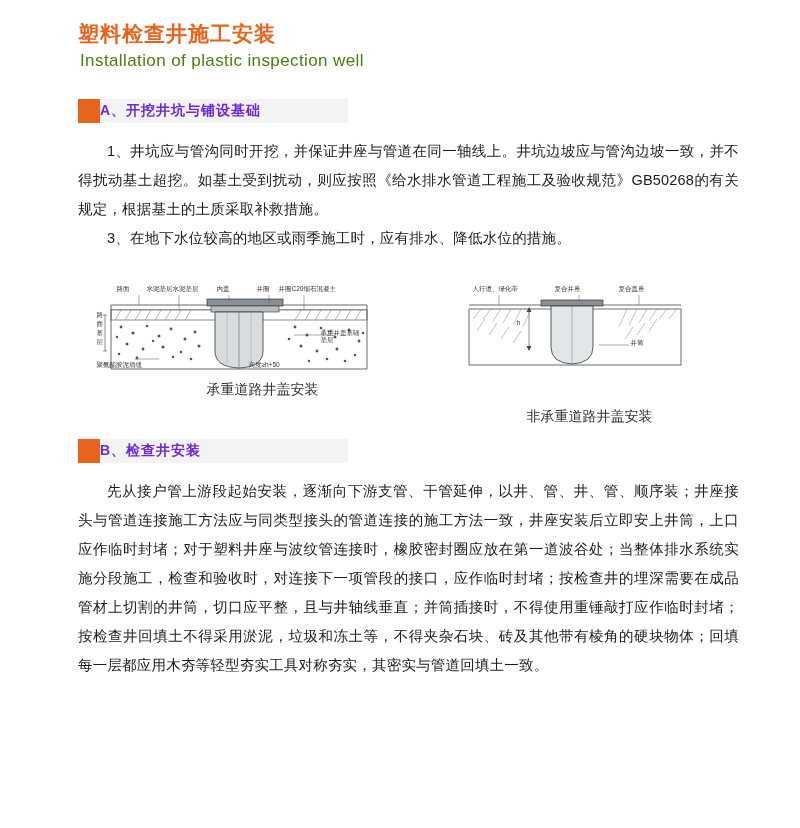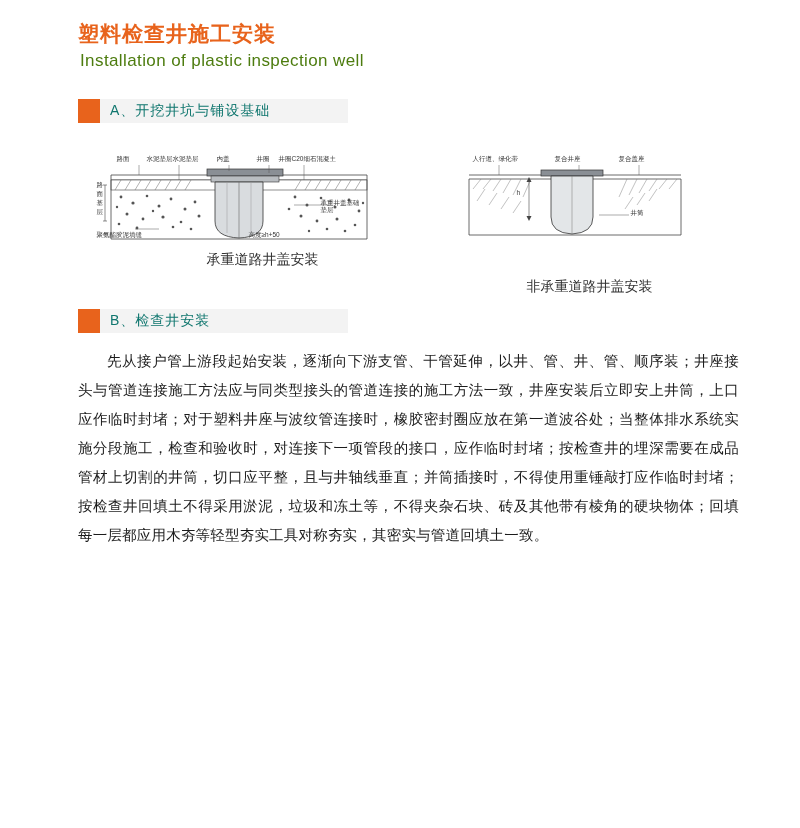--- a/index.html
+++ b/index.html
@@ -47,23 +47,22 @@
     align-items: center;
   }
   .section-header .tag {
     width: 22px;
     height: 24px;
     background: #E8631C;
     flex: 0 0 auto;
   }
   .section-header .tag-label {
     font-size: 14px;
-    font-weight: normal;
-    color: #0f766e;
-    margin-left: 10px;
+    font-weight: bold;
+    color: #6d28d9;
     letter-spacing: 1px;
     white-space: nowrap;
   }
   .para {
     font-size: 14.5px;
     line-height: 2.0;
     color: #1c1c1c;
     text-align: justify;
     margin: 0 18px 0 38px;
     text-indent: 2em;
@@ -116,20 +115,22 @@
 
   <h1 class="title-zh">塑料检查井施工安装</h1>
   <div class="title-en">Installation of plastic inspection well</div>
 
   <div class="section-header">
     <div class="tag"></div>
     <div class="tag-label">A、开挖井坑与铺设基础</div>
   </div>
 
   <div class="body-block">
+    <p class="para">1、井坑应与管沟同时开挖，并保证井座与管道在同一轴线上。井坑边坡应与管沟边坡一致，并不得扰动基土超挖。如基土受到扰动，则应按照《给水排水管道工程施工及验收规范》GB50268的有关规定，根据基土的土质采取补救措施。</p>
+    <p class="para">3、在地下水位较高的地区或雨季施工时，应有排水、降低水位的措施。</p>
   </div>
 
   <div class="figure">
 
     <div class="fig-left">
       <svg width="280" height="84" viewBox="0 0 280 84">
 
         <line x1="12" y1="16" x2="268" y2="16" stroke="#444" stroke-width="0.8"></line>
         <line x1="12" y1="21" x2="268" y2="21" stroke="#444" stroke-width="0.8"></line>
 

